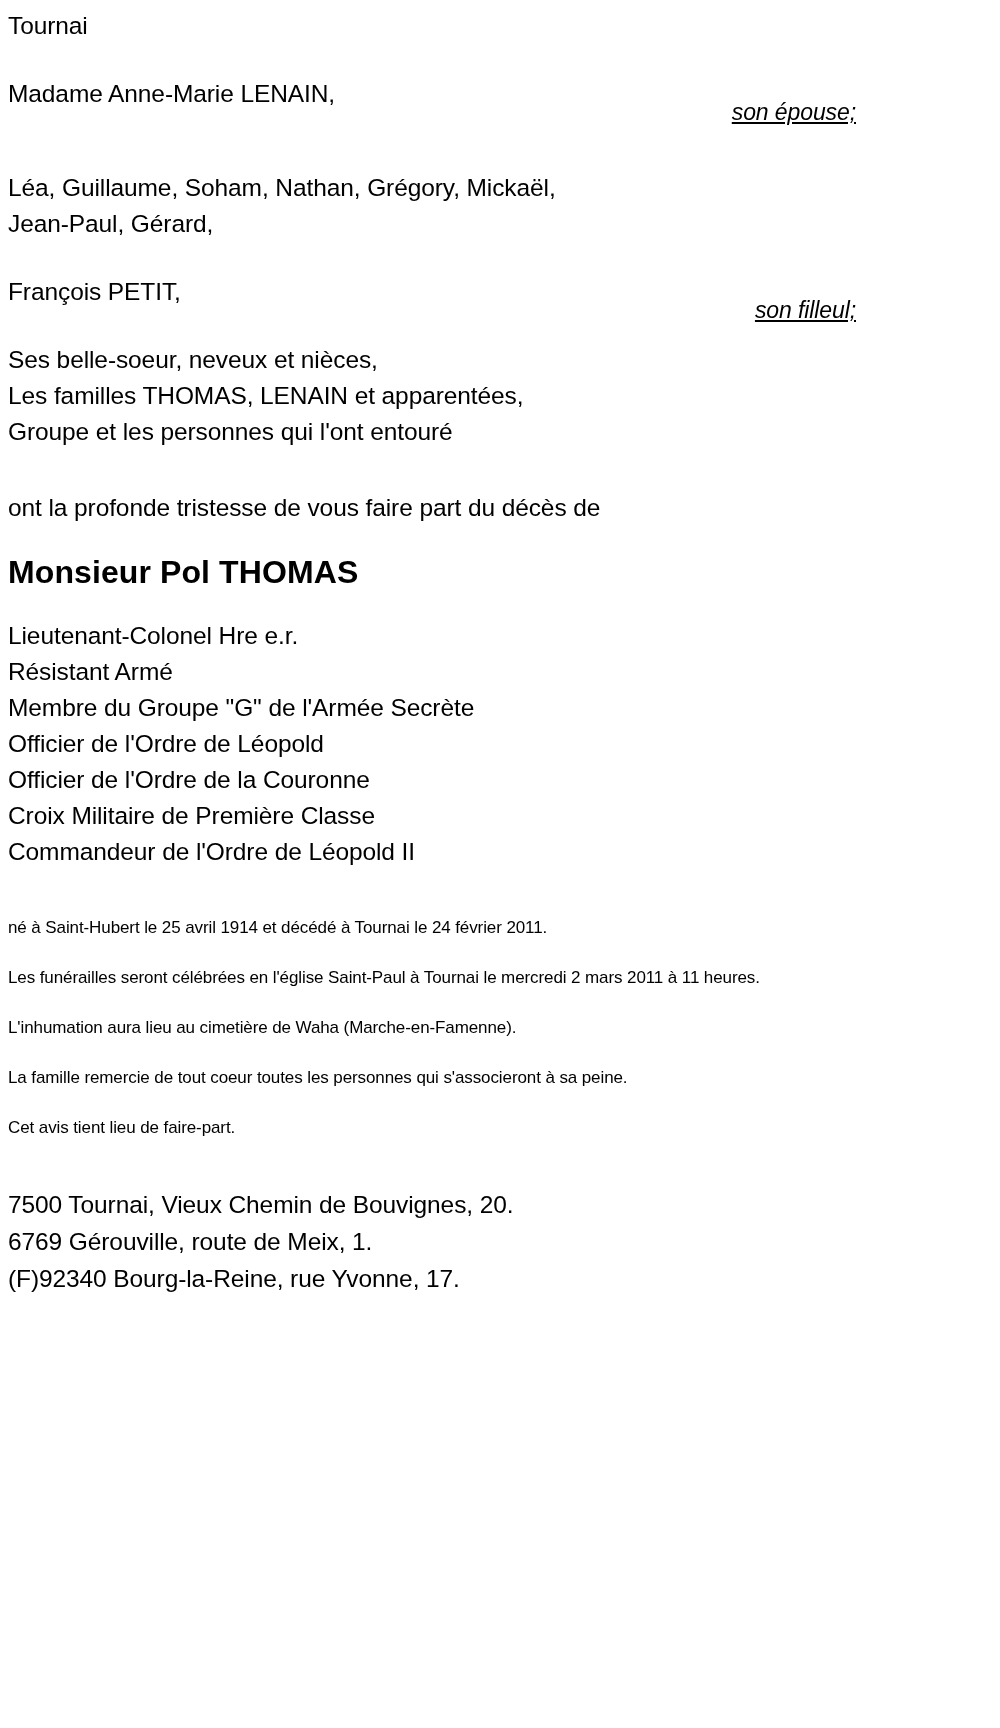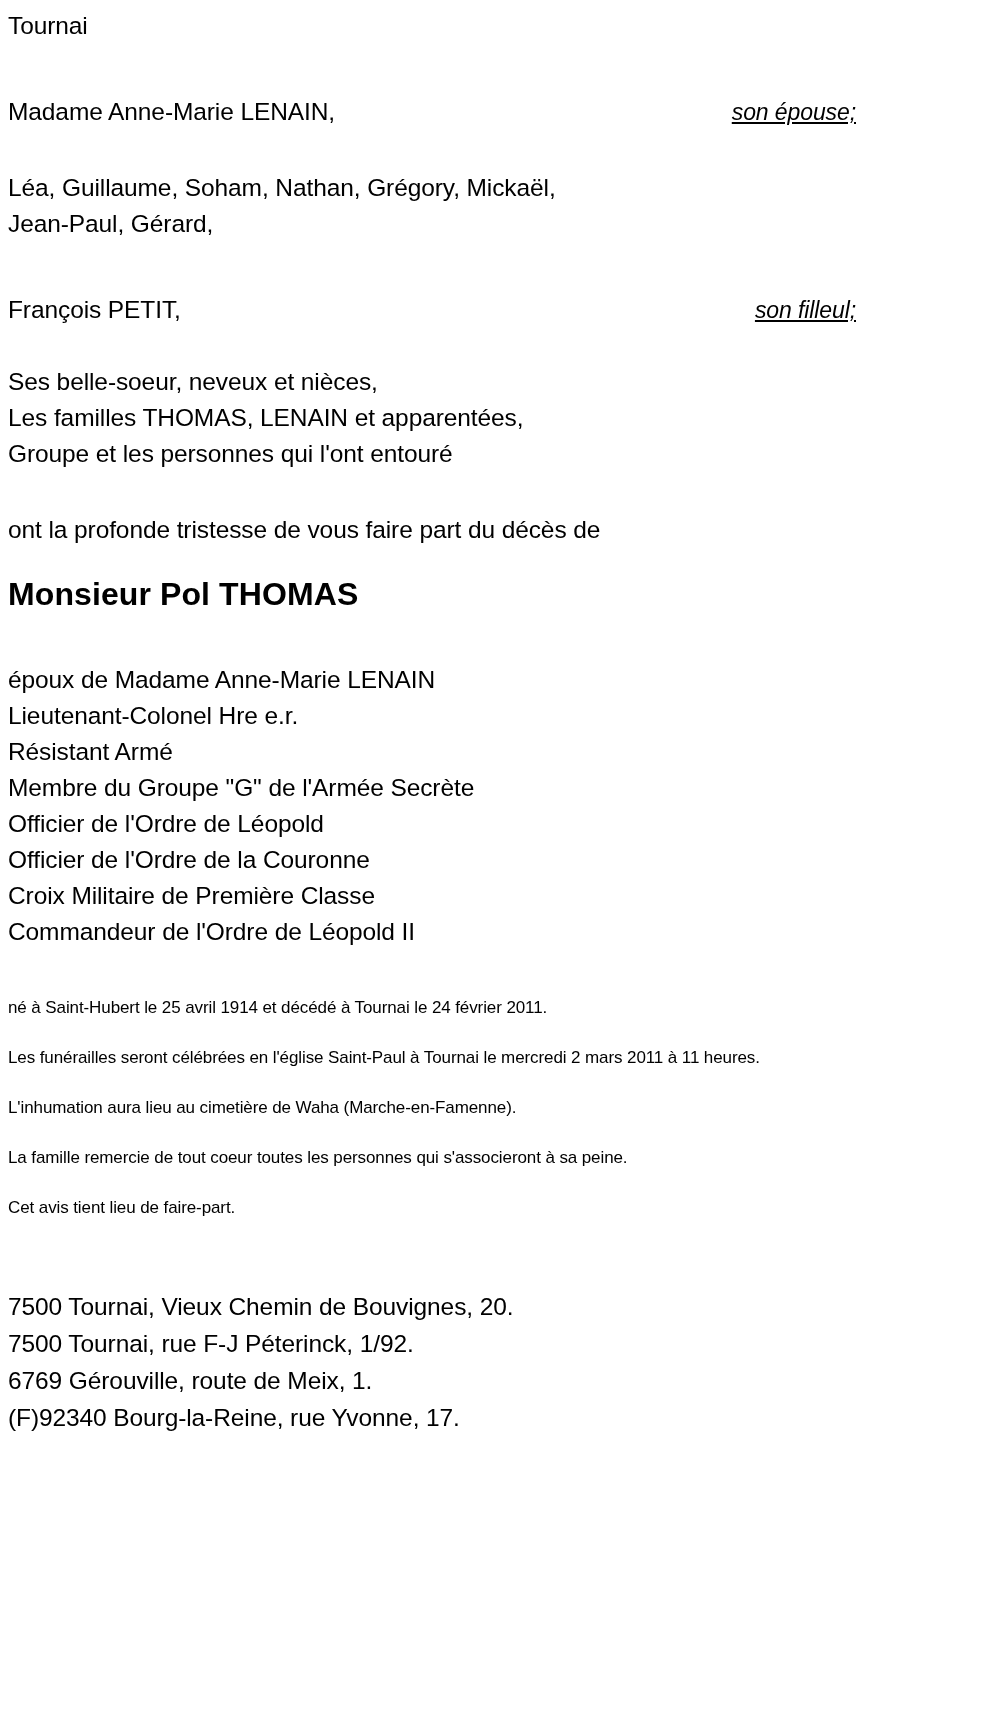--- a/index.html
+++ b/index.html
@@ -35,30 +35,29 @@
     font-size: 23px;
     line-height: 36px;
     text-align: right;
     letter-spacing: -0.1px;
     white-space: nowrap;
   }
 
   
   .block {
     position: relative;
-    margin-top: 22px;
   }
   .gap-sm { height: 14px; }
   .gap-md { height: 26px; }
   .gap-lg { height: 40px; }
 
   .names-row {
     display: flex;
     justify-content: space-between;
-    align-items: flex-end;
+    align-items: center;
   }
   .names-col { flex: 0 1 auto; }
   .rel-col {
     flex: 0 0 auto;
     padding-top: 0;
     text-decoration: underline;
   }
 
   .deceased-name {
     font-weight: bold;
@@ -132,21 +131,20 @@
 
   <div class="line">ont la profonde tristesse de vous faire part du décès de</div>
 
   <div class="gap-md"></div>
 
   <div class="deceased-name">Monsieur Pol THOMAS</div>
 
   <div class="gap-md"></div>
 
   <div class="block">
-    <div class="line">époux de Madame Anne-Marie LENAIN</div>
     <div class="line">Lieutenant-Colonel Hre e.r.</div>
     <div class="line">Résistant Armé</div>
     <div class="line">Membre du Groupe "G" de l'Armée Secrète</div>
     <div class="line">Officier de l'Ordre de Léopold</div>
     <div class="line">Officier de l'Ordre de la Couronne</div>
     <div class="line">Croix Militaire de Première Classe</div>
     <div class="line">Commandeur de l'Ordre de Léopold II</div>
   </div>
 
   <div class="gap-lg"></div>
@@ -160,18 +158,17 @@
   <div class="para">L'inhumation aura lieu au cimetière de Waha (Marche-en-Famenne).</div>
   <div class="gap-sm"></div>
   <div class="para">La famille remercie de tout coeur toutes les personnes qui s'associeront à sa peine.</div>
   <div class="gap-sm"></div>
   <div class="para">Cet avis tient lieu de faire-part.</div>
 
   <div class="gap-lg"></div>
 
   <div class="block addr">
     <div class="line">7500 Tournai, Vieux Chemin de Bouvignes, 20.</div>
-    <div class="line">7500 Tournai, rue F-J Péterinck, 1/92.</div>
     <div class="line">6769 Gérouville, route de Meix, 1.</div>
     <div class="line">(F)92340 Bourg-la-Reine, rue Yvonne, 17.</div>
   </div>
 
 </div>
 
 </body></html>

